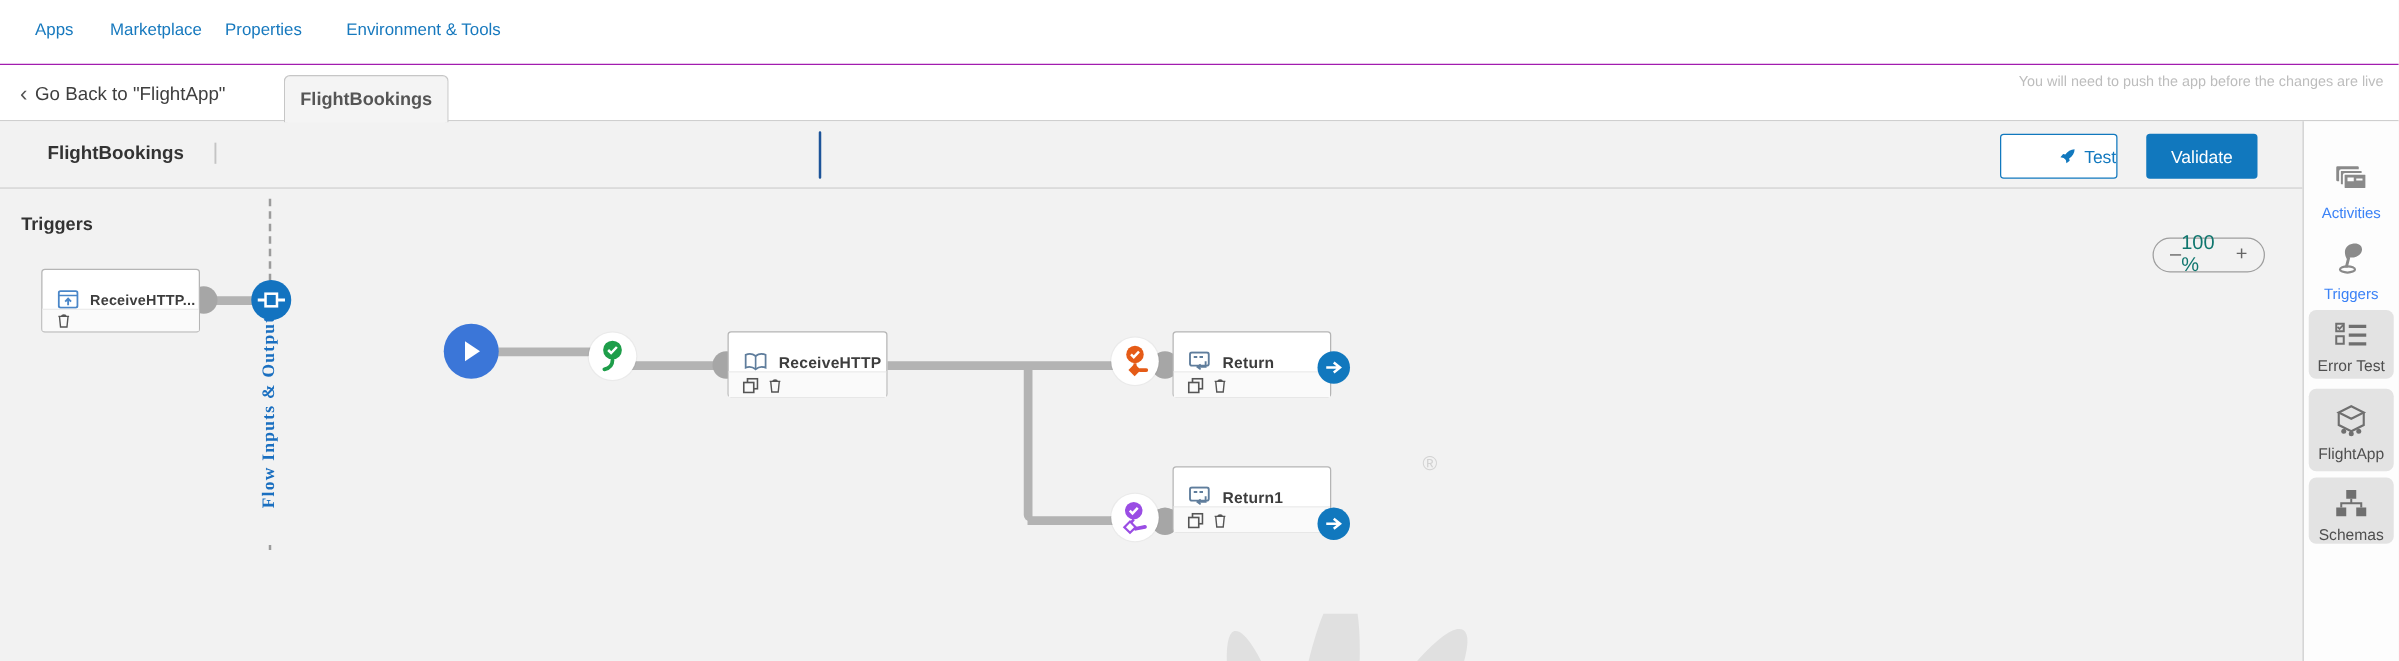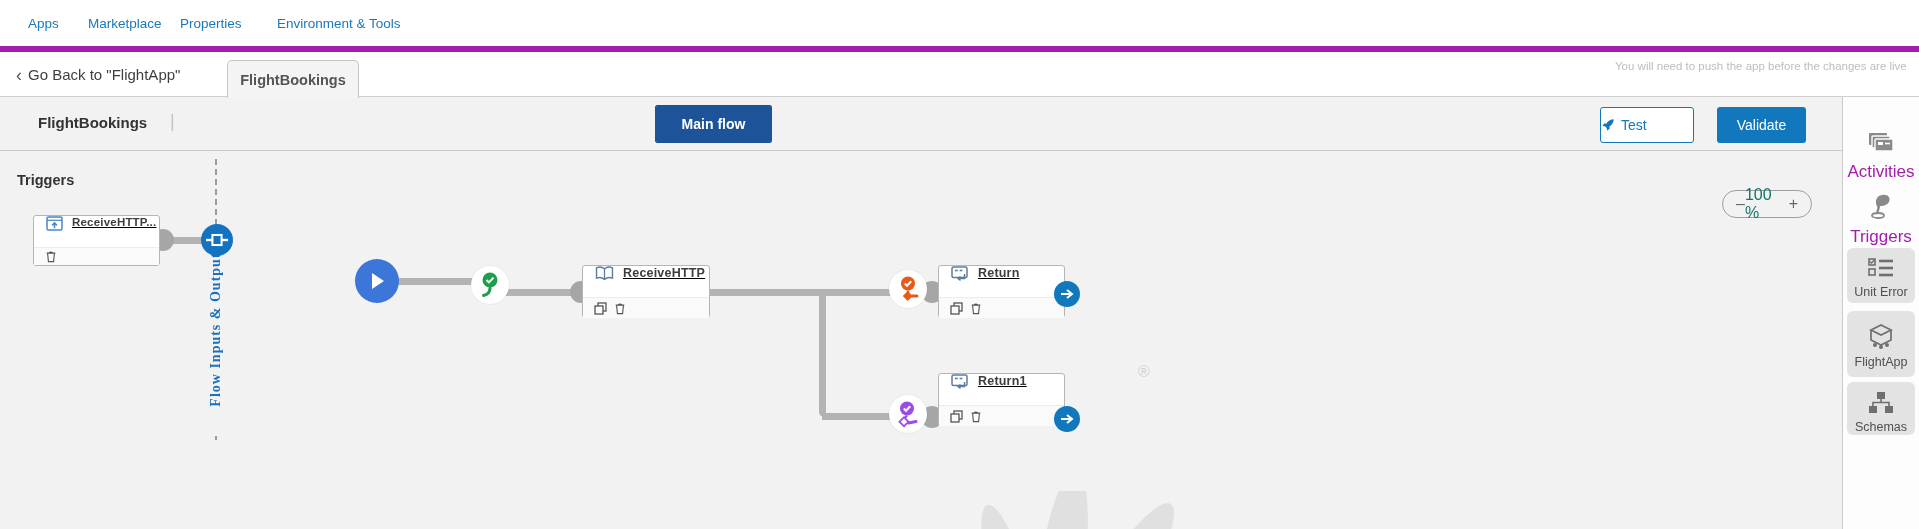--- a/index.html
+++ b/index.html
@@ -1,20 +1,20 @@
 <!DOCTYPE html>
 <html><head>
 <meta charset="utf-8">
 <style>
   * { margin:0; padding:0; box-sizing:border-box; }
   body { font-family:"Liberation Sans", sans-serif; background:#ffffff; }
   .screen { position:relative; width:1919px; height:529px; overflow:hidden; background:#f2f2f2; }
 
   
-  .topnav { position:absolute; left:0; top:0; width:1919px; height:52px; background:#ffffff; border-bottom:6px solid #a21caf; }
+  .topnav { position:absolute; left:0; top:0; width:1919px; height:52px; background:#ffffff; border-bottom:1px solid #a21caf; }
   .topnav .link { position:absolute; top:16px; font-size:13.5px; color:#1779be; cursor:pointer; }
 
   
   .tabbar { position:absolute; left:0; top:52px; width:1919px; height:45px; background:#ffffff; border-bottom:1px solid #cfcfcf; }
   .backlink { position:absolute; left:16px; top:13px; font-size:15px; color:#3f3f3f; cursor:pointer; }
   .backlink .chev { font-size:18px; color:#555; margin-right:6px; vertical-align:-1px; }
   .flowtab { position:absolute; left:227px; top:8px; width:132px; height:38px; background:#f4f4f4;
              border:1px solid #c6c6c6; border-bottom:none; border-radius:5px 5px 0 0;
              font-size:14.5px; font-weight:700; color:#555; text-align:center; line-height:38px; z-index:3; }
   .saving { position:absolute; left:1615px; top:3px; width:300px; }
@@ -26,35 +26,35 @@
   .fh-title { position:absolute; left:38px; top:17px; font-size:15px; font-weight:700; color:#333; }
   .fh-div { position:absolute; left:170px; top:14px; font-size:18px; color:#c4c4c4; }
   .fh-desc { position:absolute; left:188px; top:7px; width:256px; height:40px; background:#f7f7f7; border:none; outline:none;
              font-size:14px; color:#444; padding:0 12px; font-family:"Liberation Sans", sans-serif; }
   .fh-desc::placeholder { color:#b1b1b1; }
   .toggle { position:absolute; left:655px; top:8px; height:38px; display:flex; border:1px solid #1d5499; border-radius:2px; overflow:hidden; }
   .toggle .seg { height:36px; line-height:36px; font-size:14px; text-align:center; cursor:pointer; }
   .seg-main { width:115px; background:#1d5499; color:#ffffff; font-weight:700; }
   .seg-err  { width:143px; background:#ffffff; color:#1d5a9e; }
   .btn-test { position:absolute; left:1600px; top:10px; width:94px; height:36px; background:#ffffff; border:1px solid #1178be;
-              border-radius:3px; color:#1178be; font-size:14px; text-align:left; line-height:34px; cursor:pointer; }
+              border-radius:3px; color:#1178be; font-size:14px; text-align:right; line-height:34px; cursor:pointer; }
   .btn-validate { position:absolute; left:1717px; top:10px; width:89px; height:36px; background:#1178be; border:none;
               border-radius:3px; color:#ffffff; font-size:14px; text-align:center; line-height:36px; cursor:pointer; }
 
   
   .canvas { position:absolute; left:0; top:151px; width:1842px; height:378px; background:#f2f2f2; overflow:hidden; }
   .triggers-label { position:absolute; left:17px; top:21px; font-size:14.5px; font-weight:700; color:#333; }
 
   .dash { position:absolute; left:215px; width:0; border-left:2px dashed #9c9c9c; }
   .io-label { position:absolute; left:201px; top:95px; width:30px; height:190px; background:#f2f2f2; z-index:2; text-align:center; }
   .io-label span { writing-mode:vertical-rl; transform:rotate(180deg); font-family:"Liberation Serif", serif;
                    font-weight:700; font-size:14px; color:#1a6fc0; letter-spacing:1px; white-space:nowrap; }
 
   .node { position:absolute; background:#ffffff; border:1px solid #b5b5b5; border-radius:3px; z-index:2; }
-  .node-head { display:flex; align-items:flex-start; gap:9px; padding:0 0 0 12px;text-decoration:underline; }
+  .node-head { display:flex; align-items:flex-end; gap:9px; padding:0 0 0 12px; }
   .node-title { font-size:12.5px; font-weight:700; color:#3d3d3d; letter-spacing:.2px; }
   .node-foot { display:flex; align-items:center; gap:7px; padding-left:11px; background:#fafafa; border-top:1px solid #ececec; }
   .mini { cursor:pointer; display:inline-flex; }
 
   .wire { position:absolute; background:#b3b3b3; z-index:1; }
   .knob { position:absolute; width:22px; height:22px; border-radius:50%; background:#a6a6a6; z-index:2; }
   .bluecircle { position:absolute; border-radius:50%; z-index:3; display:flex; align-items:center; justify-content:center; cursor:pointer; }
   .whitecircle { position:absolute; width:38px; height:38px; border-radius:50%; background:#ffffff; z-index:3;
                  display:flex; align-items:center; justify-content:center; cursor:pointer; box-shadow:0 0 0 1px rgba(0,0,0,0.03); }
 
@@ -62,21 +62,21 @@
                display:flex; align-items:center; justify-content:space-between; padding:0 13px; z-index:2; }
   .zoom-pill .zbtn { font-size:16px; color:#666; cursor:pointer; line-height:1; }
   .zoom-pill .zval { font-size:16px; color:#0f766e; }
 
   .watermark { position:absolute; left:880px; top:340px; z-index:0; }
   .regmark { position:absolute; left:1138px; top:212px; font-size:16px; color:#d2d2d2; z-index:0; }
 
   
   .sidebar { position:absolute; left:1842px; top:97px; width:77px; height:432px; background:#fdfdfd; border-left:1px solid #c9c9c9; }
   .sb-item { position:absolute; left:4px; width:68px; text-align:center; cursor:pointer; }
-  .sb-item .lbl { font-size:17px; color:#a21caf; margin-top:3px; }
+  .sb-item .lbl { font-size:12px; color:#3b82f6; margin-top:3px; }
   .sb-pill { position:absolute; left:4px; width:68px; background:#e3e3e3; border-radius:6px; text-align:center; cursor:pointer; }
   .sb-pill .lbl { font-size:12.5px; color:#4f4f4f; }
 </style>
 </head>
 <body>
 
 <div class="screen">
 
   <div class="topnav">
     <span class="link" style="left:28px">Apps</span>
@@ -90,21 +90,20 @@
     <div class="flowtab">FlightBookings</div>
     <div class="saving">
       <div class="t2">You will need to push the app before the changes are live</div>
     </div>
   </div>
 
   <div class="flowheader">
     <span class="fh-title">FlightBookings</span>
     <span class="fh-div">|</span>
     <div class="toggle">
-      <div class="seg seg-main">Main flow</div>
     </div>
     <div class="btn-test">
       <svg width="14" height="14" viewBox="0 0 16 16" style="vertical-align:-2px;margin-right:6px">
           <path d="M14.5 1.5 C11 1.5 8 3.5 6 6.5 L4 6 L1.5 9 L4.5 9.5 L6.5 11.5 L7 14.5 L10 12 L9.5 10 C12.5 8 14.5 5 14.5 1.5 Z" fill="#1178be"></path>
         </svg><span>Test</span>
     </div>
     <div class="btn-validate">Validate</div>
   </div>
 
   <div class="canvas">
@@ -312,21 +311,21 @@
     </div>
     <div class="sb-pill" style="top:151px;height:55px;padding-top:9px">
       <svg width="28" height="24" viewBox="0 0 28 24">
         <rect x="2" y="2" width="6" height="6" fill="none" stroke="#6f6f6f" stroke-width="1.6"></rect>
         <path d="M3 4.5 l1.6 1.6 l2.8 -3" fill="none" stroke="#6f6f6f" stroke-width="1.4"></path>
         <rect x="2" y="12" width="6" height="6" fill="none" stroke="#6f6f6f" stroke-width="1.6"></rect>
         <line x1="12" y1="4" x2="26" y2="4" stroke="#6f6f6f" stroke-width="2.6"></line>
         <line x1="12" y1="11" x2="26" y2="11" stroke="#6f6f6f" stroke-width="2.6"></line>
         <line x1="12" y1="18" x2="26" y2="18" stroke="#6f6f6f" stroke-width="2.6"></line>
       </svg>
-      <div class="lbl">Unit Error</div>
+      <div class="lbl">Error Test</div>
     </div>
     <div class="sb-pill" style="top:214px;height:66px;padding-top:12px">
       <svg width="28" height="28" viewBox="0 0 28 28">
         <path d="M14 2 L24 7 L14 12 L4 7 Z" fill="none" stroke="#6f6f6f" stroke-width="1.7"></path>
         <path d="M4 7 V17 L14 22 L24 17 V7" fill="none" stroke="#6f6f6f" stroke-width="1.7"></path>
         <circle cx="8" cy="22" r="2" fill="#6f6f6f"></circle>
         <circle cx="14" cy="24" r="2" fill="#6f6f6f"></circle>
         <circle cx="20" cy="22" r="2" fill="#6f6f6f"></circle>
       </svg>
       <div class="lbl">FlightApp</div>

